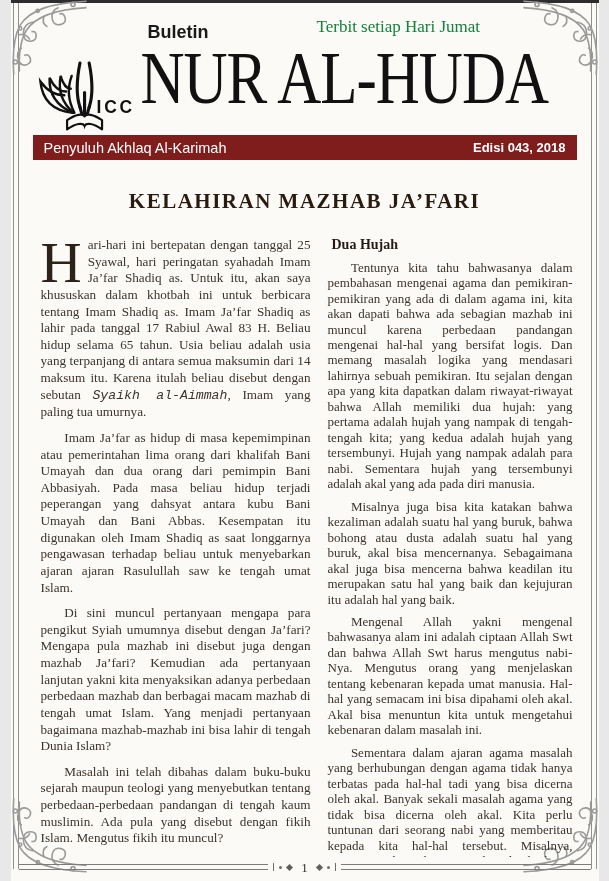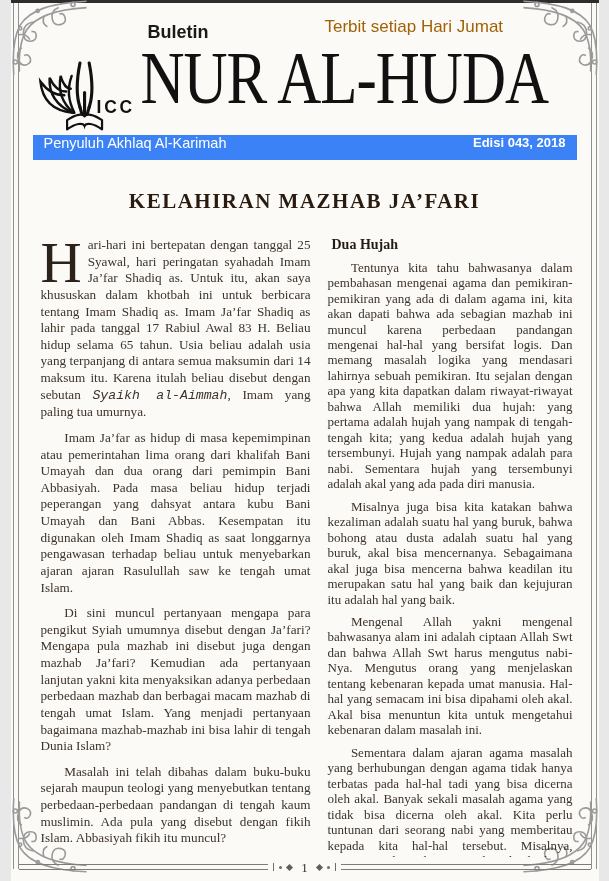--- a/index.html
+++ b/index.html
@@ -16,29 +16,29 @@
   .edge-right{right:2px;}
   .corner{position:absolute;width:80px;height:80px;pointer-events:none;}
   .corner svg{width:100%;height:100%;}
   .corner.tl{top:-2px;left:-2px;}
   .corner.tr{top:-2px;right:-2px;transform:scaleX(-1);}
   .corner.bl{bottom:6px;left:-2px;transform:scaleY(-1);}
   .corner.br{bottom:6px;right:-2px;transform:scale(-1,-1);}
   
   .buletin{position:absolute;top:22px;left:137px;
     font-family:"Liberation Sans",sans-serif;font-weight:bold;font-size:18px;color:#1a1a1a;}
-  .tagline{position:absolute;top:17px;left:314px;
-    font-family:Liberation Sans, sans-serif;font-size:17px;color:#a16207;}
+  .tagline{position:absolute;top:17px;left:306px;
+    font-family:Liberation Serif, serif;font-size:17px;color:#15803d;}
   .logo{position:absolute;top:52px;left:24px;width:112px;height:92px;}
   .logo svg{width:100%;height:100%;}
   .masthead{position:absolute;top:36px;left:130px;width:460px;height:100px;
     font-family:"Liberation Serif",serif;font-size:61px;font-weight:500;color:#111;
     letter-spacing:-1px;transform:scaleY(1.22);transform-origin:top left;white-space:nowrap;}
-  .bar{position:absolute;top:135px;left:22px;right:22px;height:25px;background:#3b82f6;
-    display:flex;justify-content:space-between;align-items:flex-start;padding:0 11px;box-sizing:border-box;
+  .bar{position:absolute;top:135px;left:22px;right:22px;height:25px;background:#7f1d1d;
+    display:flex;justify-content:space-between;align-items:center;padding:0 11px;box-sizing:border-box;
     font-family:"Liberation Sans",sans-serif;color:#fff;}
   .bar .bar-left{font-size:14.5px;}
   .bar .bar-right{font-size:13px;font-weight:bold;}
   
   .article-title{position:absolute;top:189px;left:0;right:0;text-align:center;
     font-size:21px;font-weight:700;letter-spacing:1.5px;color:#2a1b11;}
   
   .columns{position:absolute;top:237px;left:30px;right:26px;bottom:24px;
     display:flex;gap:17px;overflow:hidden;}
   .col{text-align:justify;}
@@ -160,21 +160,21 @@
     <span class="bar-right">Edisi 043, 2018</span>
   </div>
 
   <div class="article-title">KELAHIRAN MAZHAB JA’FARI</div>
 
   <div class="columns">
     <div class="col col-left">
       <p class="no-indent"><span class="dropcap">H</span><span>ari-hari ini bertepatan dengan tanggal 25 Syawal, hari peringatan syahadah Imam Ja’far Shadiq as. Untuk itu, akan saya khususkan dalam khotbah ini untuk berbicara tentang Imam Shadiq as. Imam Ja’far Shadiq as lahir pada tanggal 17 Rabiul Awal 83 H. Beliau hidup selama 65 tahun. Usia beliau adalah usia yang terpanjang di antara semua maksumin dari 14 maksum itu. Karena itulah beliau disebut dengan sebutan </span><span class="ital">Syaikh al-Aimmah</span><span>, Imam yang paling tua umurnya.</span></p>
       <p>Imam Ja’far as hidup di masa kepemimpinan atau pemerintahan lima orang dari khalifah Bani Umayah dan dua orang dari pemimpin Bani Abbasiyah. Pada masa beliau hidup terjadi peperangan yang dahsyat antara kubu Bani Umayah dan Bani Abbas. Kesempatan itu digunakan oleh Imam Shadiq as saat longgarnya pengawasan terhadap beliau untuk menyebarkan ajaran ajaran Rasulullah saw ke tengah umat Islam.</p>
       <p>Di sini muncul pertanyaan mengapa para pengikut Syiah umumnya disebut dengan Ja’fari? Mengapa pula mazhab ini disebut juga dengan mazhab Ja’fari? Kemudian ada pertanyaan lanjutan yakni kita menyaksikan adanya perbedaan perbedaan mazhab dan berbagai macam mazhab di tengah umat Islam. Yang menjadi pertanyaan bagaimana mazhab-mazhab ini bisa lahir di tengah Dunia Islam?</p>
-      <p>Masalah ini telah dibahas dalam buku-buku sejarah maupun teologi yang menyebutkan tentang perbedaan-perbedaan pandangan di tengah kaum muslimin. Ada pula yang disebut dengan fikih Islam. Abbasiyah fikih itu muncul?</p>
+      <p>Masalah ini telah dibahas dalam buku-buku sejarah maupun teologi yang menyebutkan tentang perbedaan-perbedaan pandangan di tengah kaum muslimin. Ada pula yang disebut dengan fikih Islam. Mengutus fikih itu muncul?</p>
       <p>Saat ini saya ingin menjawab pertanyaan besar yaitu mengapa kita disebut dengan Ja’fari? Mengapa kita mengikuti ajaran Imam Ja’far Shadiq? Mengapa tidak mengikuti mazhab Abu Hanifah? Mengapa kita tidak mengikuti Mazhab Syafi’i atau yang lainnya?</p>
     </div>
 
     <div class="col col-right">
       <div class="col-heading">Dua Hujah</div>
       <p>Tentunya kita tahu bahwasanya dalam pembahasan mengenai agama dan pemikiran-pemikiran yang ada di dalam agama ini, kita akan dapati bahwa ada sebagian mazhab ini muncul karena perbedaan pandangan mengenai hal-hal yang bersifat logis. Dan memang masalah logika yang mendasari lahirnya sebuah pemikiran. Itu sejalan dengan apa yang kita dapatkan dalam riwayat-riwayat bahwa Allah memiliki dua hujah: yang pertama adalah hujah yang nampak di tengah-tengah kita; yang kedua adalah hujah yang tersembunyi. Hujah yang nampak adalah para nabi. Sementara hujah yang tersembunyi adalah akal yang ada pada diri manusia.</p>
       <p>Misalnya juga bisa kita katakan bahwa kezaliman adalah suatu hal yang buruk, bahwa bohong atau dusta adalah suatu hal yang buruk, akal bisa mencernanya. Sebagaimana akal juga bisa mencerna bahwa keadilan itu merupakan satu hal yang baik dan kejujuran itu adalah hal yang baik.</p>
       <p>Mengenal Allah yakni mengenal bahwasanya alam ini adalah ciptaan Allah Swt dan bahwa Allah Swt harus mengutus nabi-Nya. Mengutus orang yang menjelaskan tentang kebenaran kepada umat manusia. Hal-hal yang semacam ini bisa dipahami oleh akal. Akal bisa menuntun kita untuk mengetahui kebenaran dalam masalah ini.</p>
       <p>Sementara dalam ajaran agama masalah yang berhubungan dengan agama tidak hanya terbatas pada hal-hal tadi yang bisa dicerna oleh akal. Banyak sekali masalah agama yang tidak bisa dicerna oleh akal. Kita perlu tuntunan dari seorang nabi yang memberitau kepada kita hal-hal tersebut. Misalnya, mengenai salat, zakat, puasa, haji dan berbagai macam hal lain yang ada dalam agama, akal kita tidak mungkin akan bisa untuk mencapainya. Perlu tuntunan dan bimbingan dari seorang yang mendapatkan wahyu dari Allah kepada kita.</p>
 

